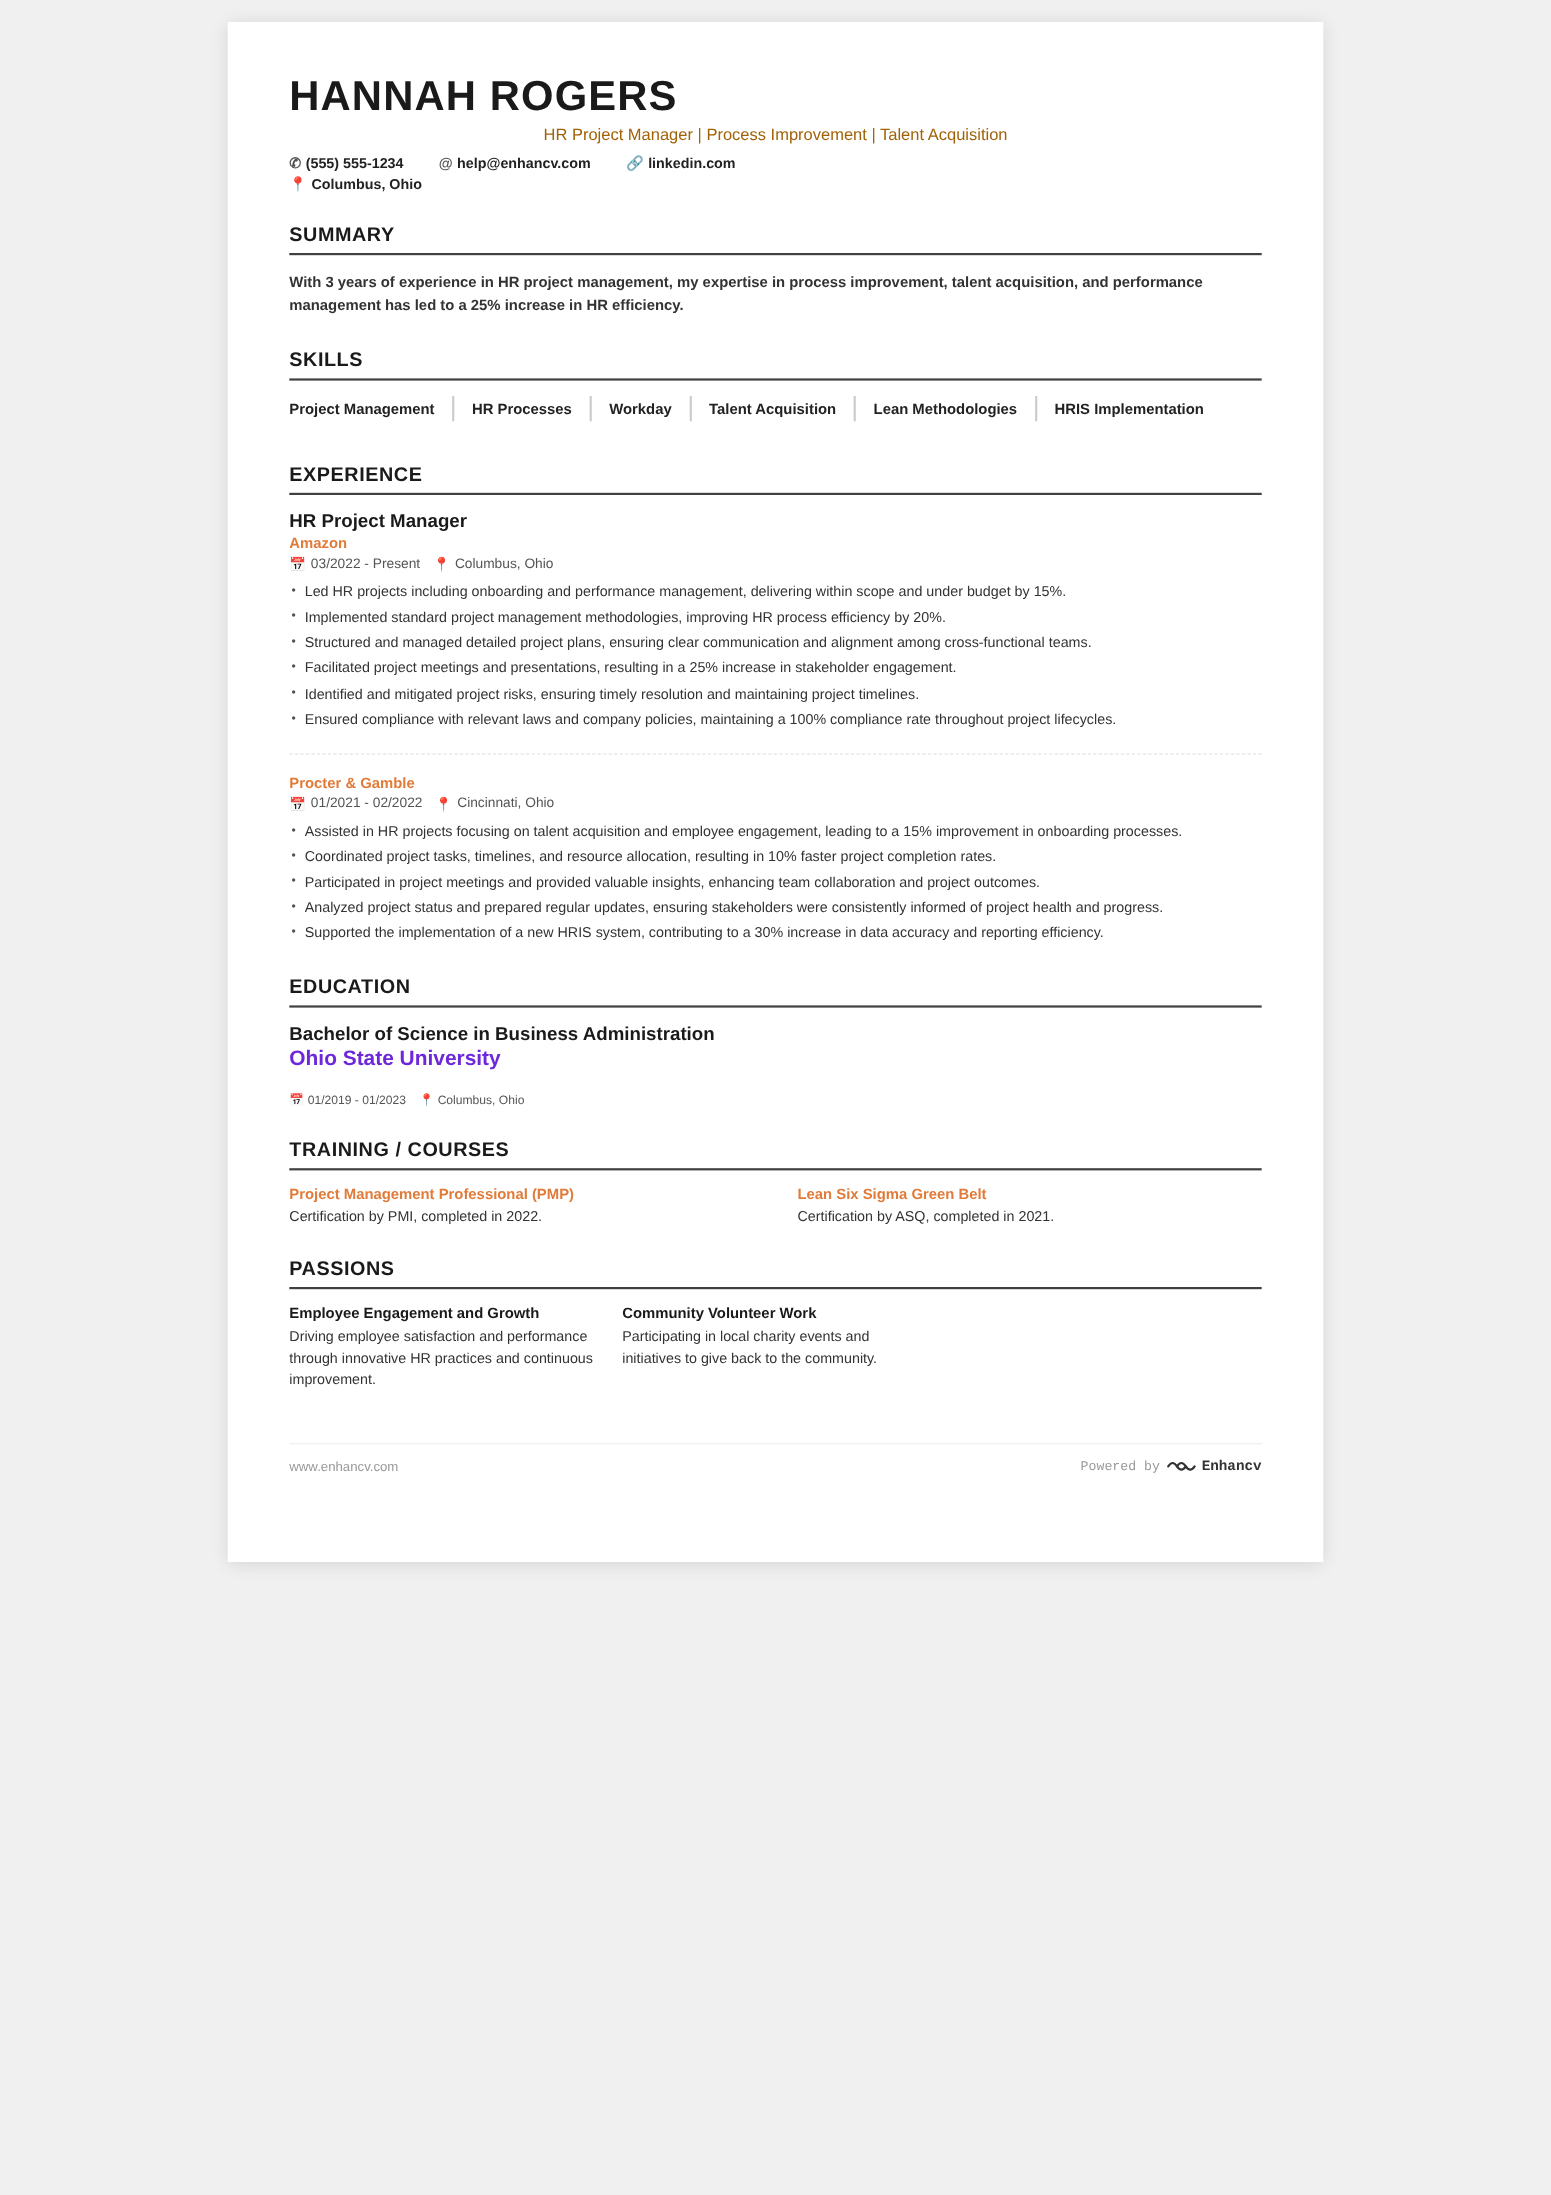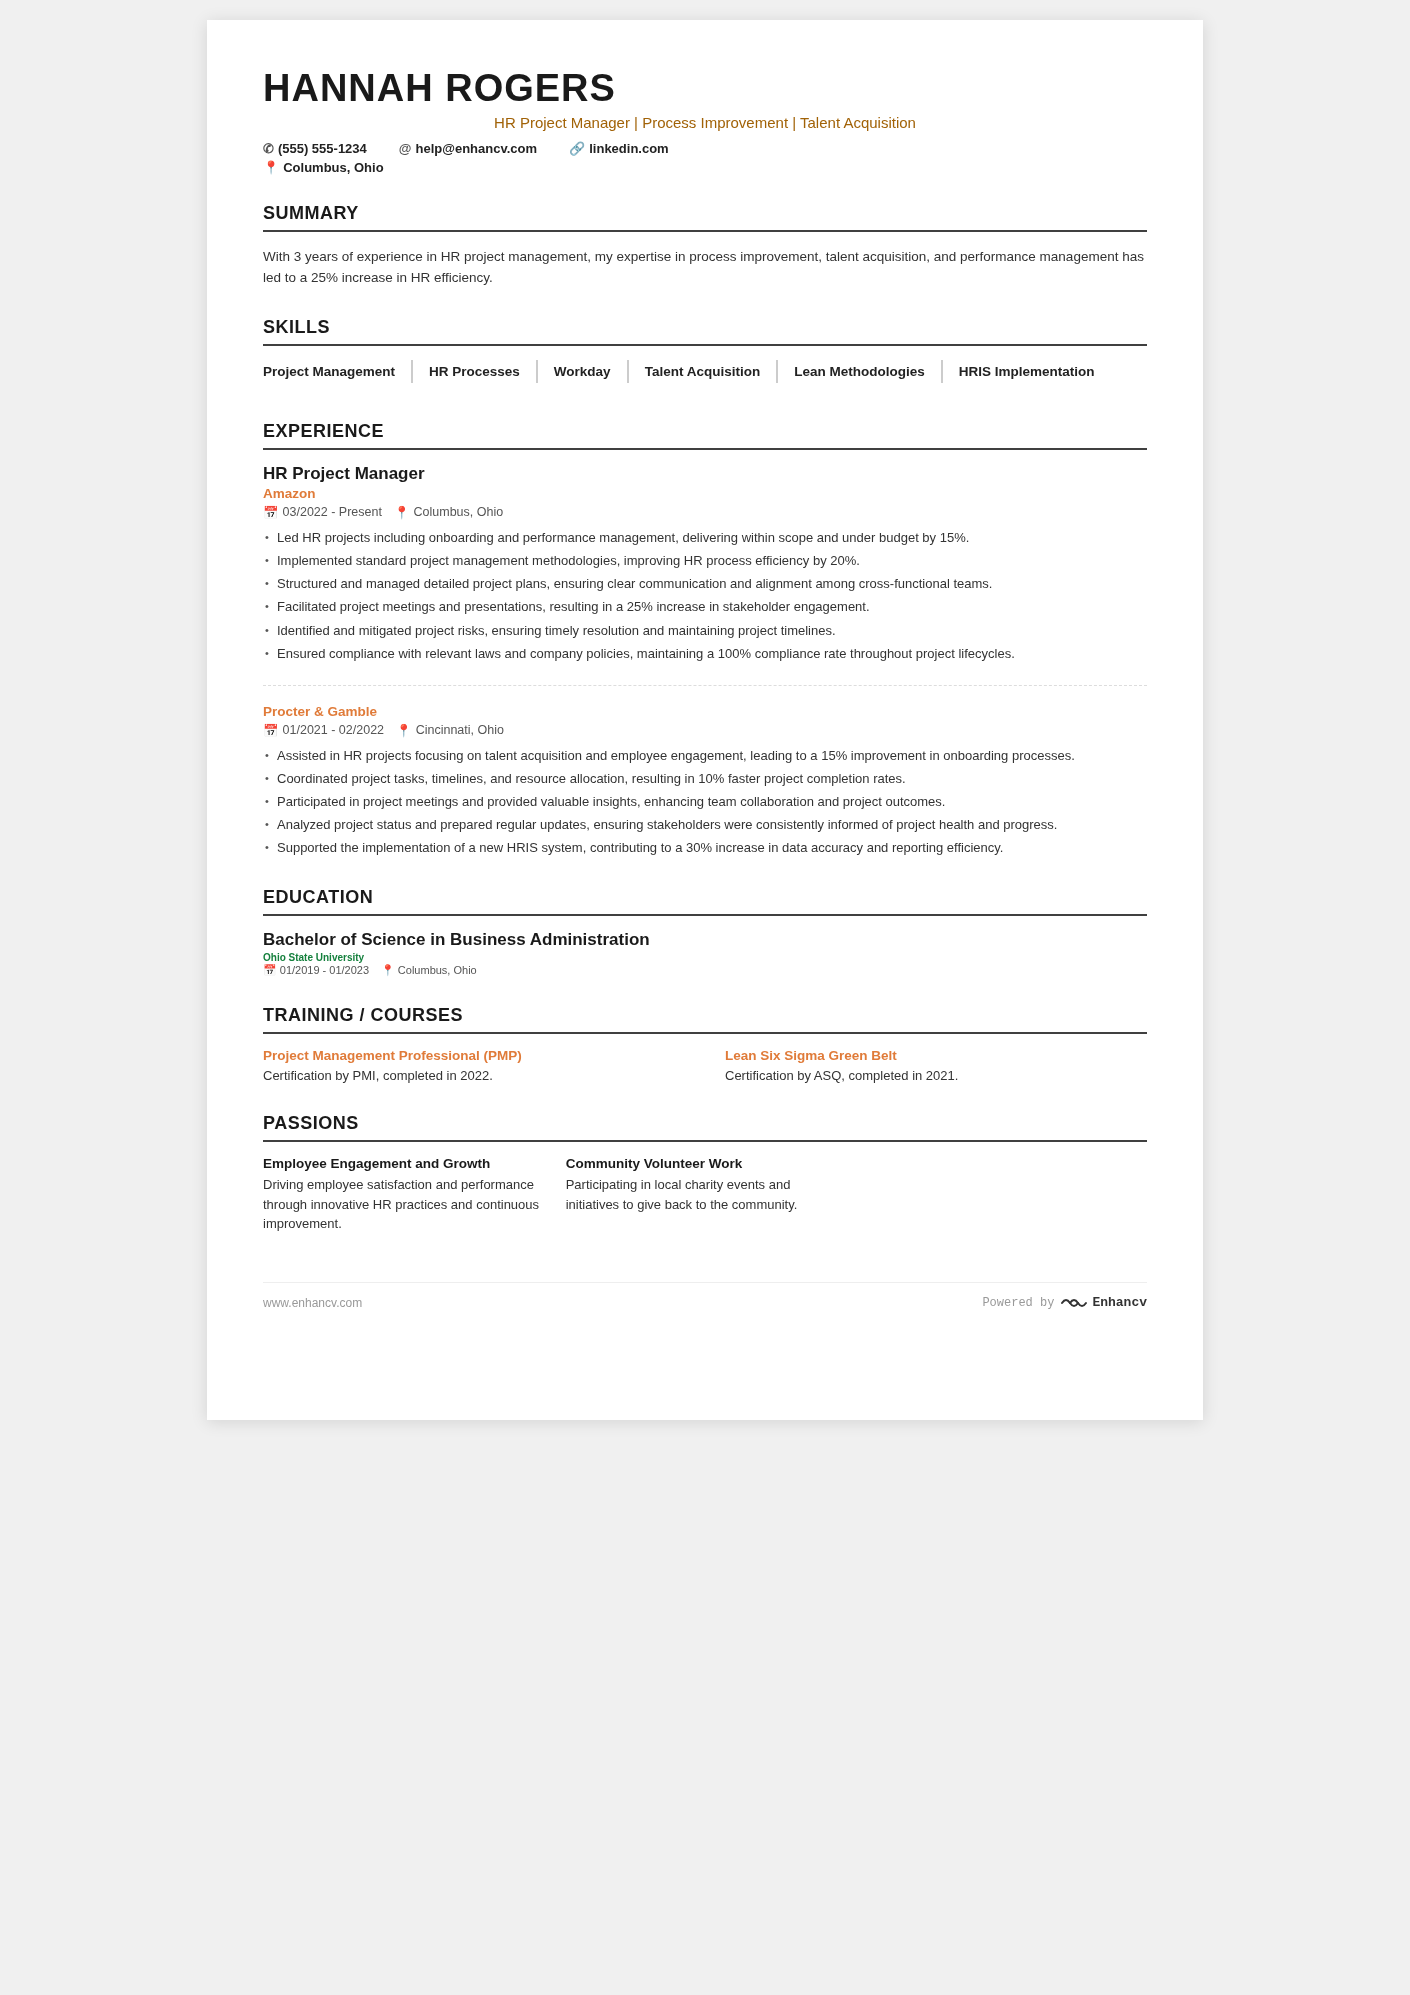--- a/index.html
+++ b/index.html
@@ -75,20 +75,21 @@
       padding-bottom: 6px;
       border-bottom: 2px solid #404040;
       margin-bottom: 14px;
     }
 
     
     .summary-text {
       font-size: 13.5px;
       color: #333;
       line-height: 1.6;
+      font-weight: bold;
     }
 
     
     .skills-list {
       display: flex;
       flex-wrap: wrap;
       gap: 0;
       text-align: right;
     }
     .skill-item {
@@ -159,24 +160,24 @@
     }
 
     
     .edu-degree {
       font-size: 17px;
       font-weight: 700;
       color: #1a1a1a;
       margin-bottom: 2px;
     }
     .edu-school {
-      font-size: 10px;
-      font-weight: 700;
-      color: #15803d;
-      margin-bottom: 1px;
+      font-size: 19px;
+      font-weight: 700;
+      color: #6d28d9;
+      margin-bottom: 20px;
     }
     .edu-meta {
       font-size: 11px;
       color: #555;
       display: flex;
       align-items: center;
       gap: 12px;
     }
 
     

